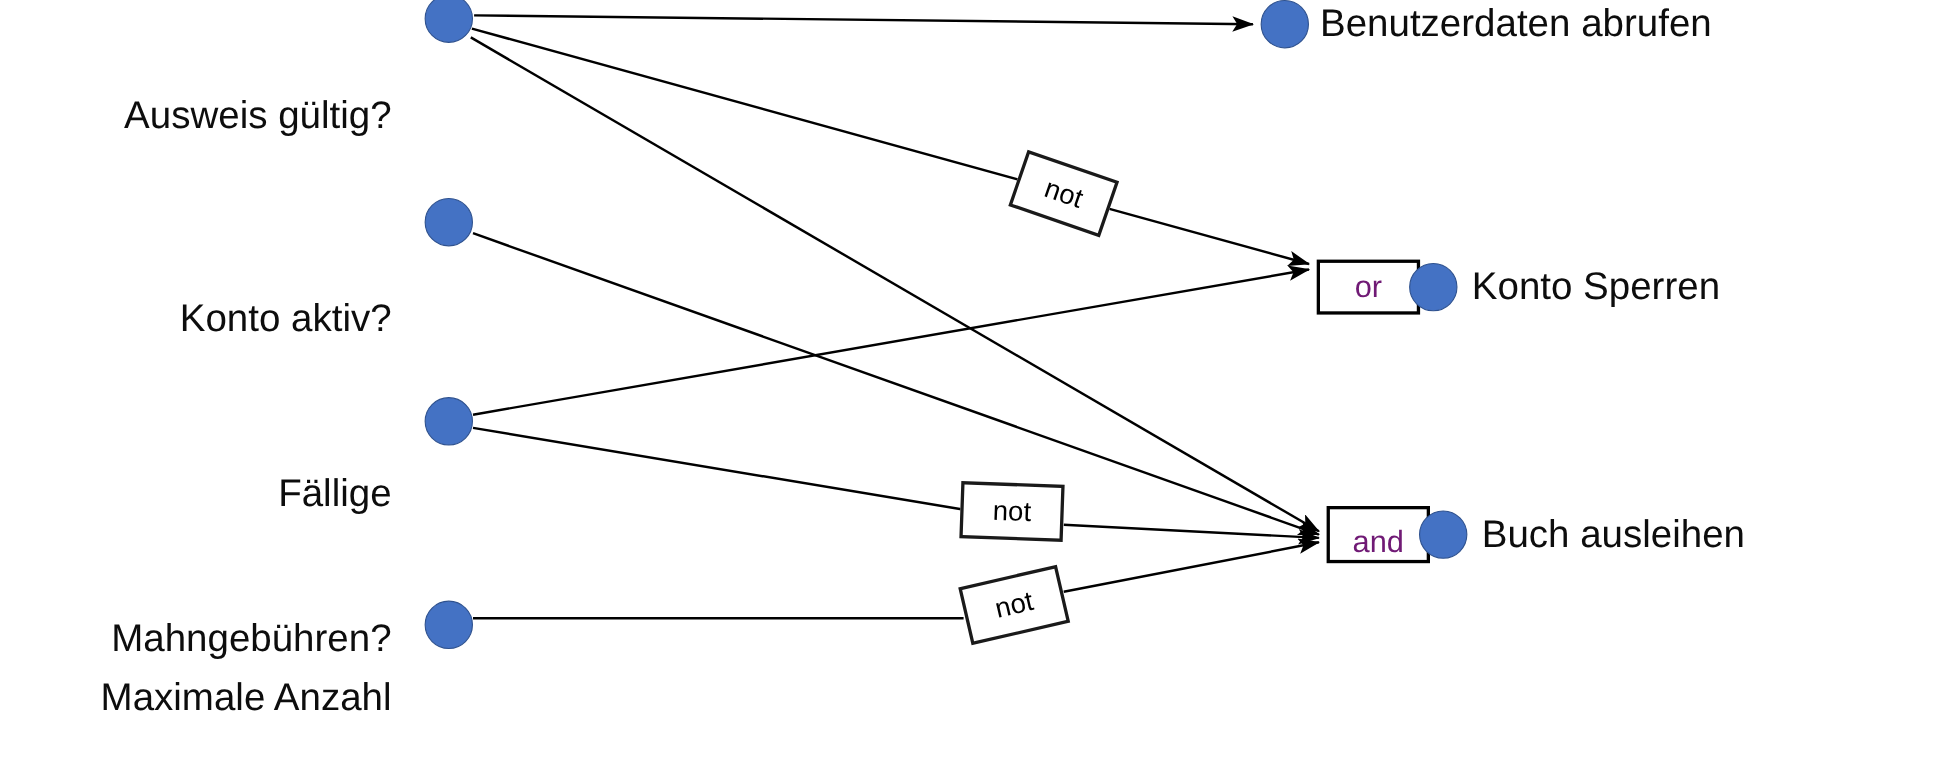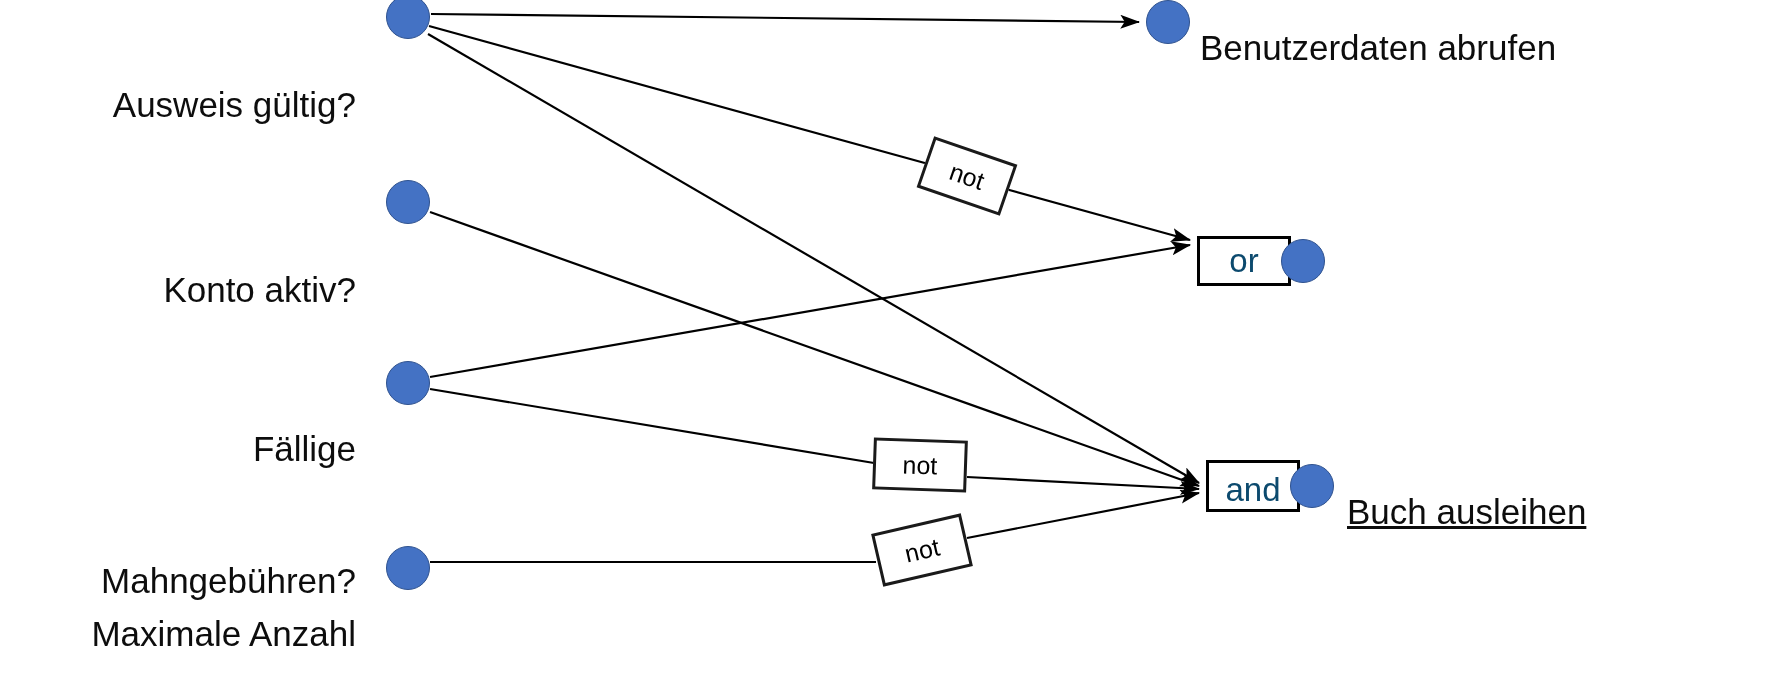--- a/index.html
+++ b/index.html
@@ -39,33 +39,32 @@
     font-size: 35px;
     line-height: 44px;
     color: #0d0d0d;
     white-space: pre;
   }
   .io-label.left {
     text-align: right;
   }
   .io-label.right {
     text-align: center;
-    margin-top: 26px;
   }
   .gate {
     position: absolute;
     background: #ffffff;
     border: 3px solid #000000;
     box-sizing: border-box;
     display: flex;
     align-items: center;
     justify-content: center;
     font-family: "Liberation Sans", sans-serif;
-    font-size: 33px;
-    color: #0c4a6e;
+    font-size: 28px;
+    color: #701a75;
   }
   .notbox {
     position: absolute;
     background: #ffffff;
     border: 3px solid #1a1a1a;
     box-sizing: border-box;
     display: flex;
     align-items: center;
     justify-content: center;
     font-family: "Liberation Sans", sans-serif;
@@ -145,16 +144,17 @@
   <div class="gate" style="left:1206px; top:460px; width:94px; height:52px;align-items:flex-end;">
     <span>and</span>
   </div>
 
   <div class="node" style="left:1146px; top:0px; width:44px; height:44px;"></div>
   <div class="node" style="left:1281px; top:239px; width:44px; height:44px;"></div>
   <div class="node" style="left:1290px; top:464px; width:44px; height:44px;"></div>
 
   <div class="io-label right" style="left:1200px; top:0px;">Benutzerdaten abrufen</div>
 
+  <div class="io-label right" style="left:1338px; top:239px;">Konto Sperren</div>
 
-  <div class="io-label right" style="left:1347px; top:464px;text-decoration:underline;">Buch ausleihen</div>
+  <div class="io-label right" style="left:1347px; top:464px;">Buch ausleihen</div>
 
 </div>
 
 </body></html>

